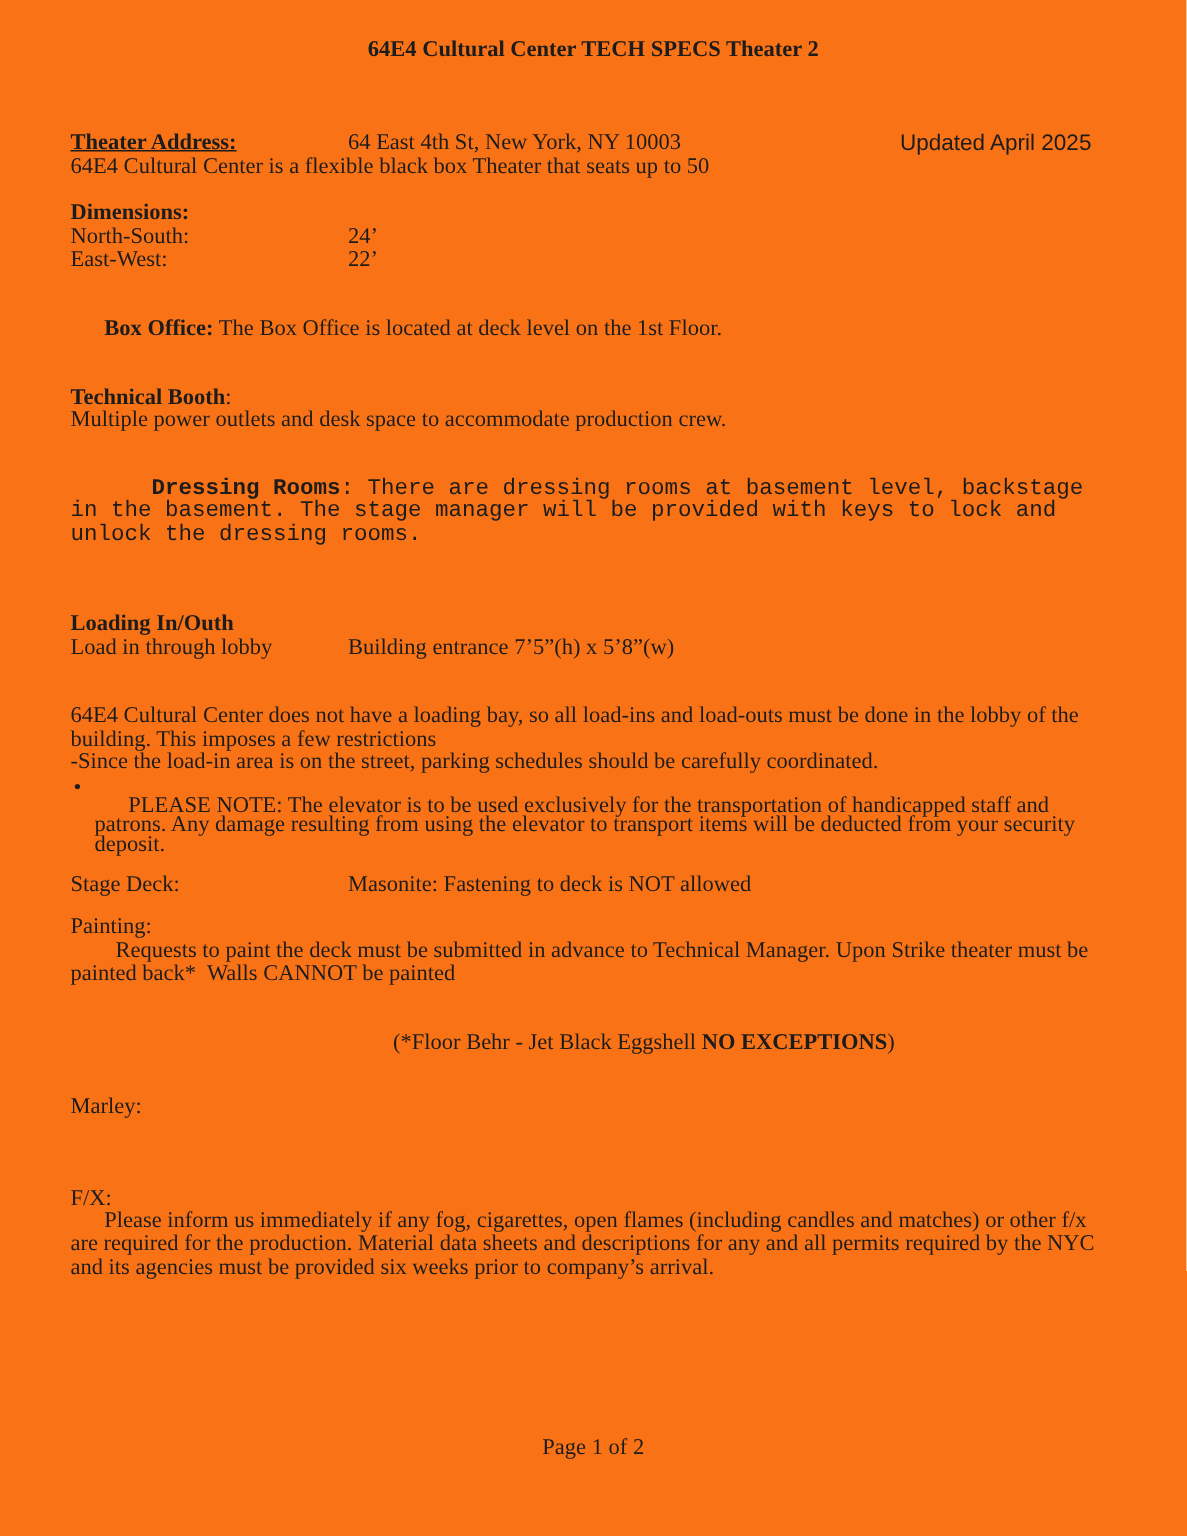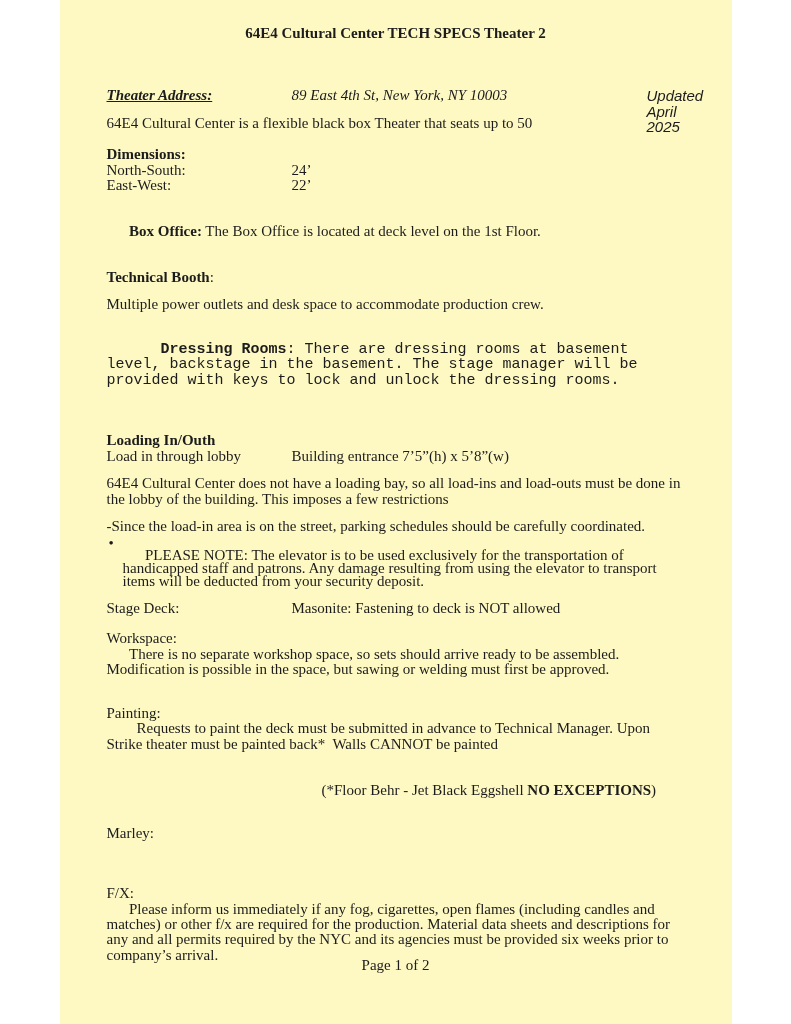--- a/index.html
+++ b/index.html
@@ -1,65 +1,65 @@
 <!DOCTYPE html>
 <html><head>
 <meta charset="utf-8">
 <style>
   html, body { margin:0; padding:0; background:#ffffff; }
   .page {
-    position:relative; width:672px; height:1024px; margin:0 auto;
-    background:#fef9c3; color:#1c1c1c; overflow:hidden;
+    position:relative; width:791px; height:1024px; margin:0 auto;
+    background:#f97316; color:#1c1c1c; overflow:hidden;
     font-family:"Liberation Serif", serif; font-size:15px; line-height:15.4px;
   }
   .content { position:absolute; left:47px; right:47px; top:0; }
   .b { font-weight:bold; }
-  .i { font-style:italic; }
+  .i { }
   .u { text-decoration:underline; }
   .sans { font-family:"Liberation Sans", sans-serif; }
   .title { margin-top:26px; text-align:center; font-weight:bold; }
   .addr-row { position:relative; margin-top:47px; height:15.4px; }
   .addr-row .a-label { position:absolute; left:0; top:0; }
   .addr-row .a-value { position:absolute; left:185px; top:0; }
-  .addr-row .a-updated { position:absolute; left:540px; top:0; }
-  .para { white-space:pre-wrap;margin-top:12px; }
+  .addr-row .a-updated { position:absolute; left:553px; top:0; }
+  .para { white-space:pre-wrap; }
   .tabbed { position:relative; text-indent:185px; white-space:pre-wrap; }
   .tabbed .lbl { position:absolute; left:0; top:0; text-indent:0; }
   .row .cell-l { display:inline-block; width:185px; }
   .indent-line { margin-left:185px; white-space:pre-wrap; }
   .bullet { position:relative; padding-left:16px; line-height:12.9px; white-space:pre-wrap; }
   .bullet .dot { position:absolute; left:2px; top:0; }
   .mt-h-general { margin-top:22px; }
   .mt-dimensions { margin-top:16px; }
   .mt-boxoffice { margin-top:15px; }
   .mt-techbooth { margin-top:15px; }
   .mt-dressing { margin-top:14px;font-family:Liberation Mono, monospace; }
   .mt-loading { margin-top:30px; }
-  .mt-loadpara { margin-top:12px; }
+  .mt-loadpara { margin-top:30px; }
   .mt-notes { margin-top:12px; }
   .mt-bullet { margin-top:2px; }
   .mt-stages { margin-top:10px; }
   .mt-stagedeck { }
   .mt-workspace { margin-top:15px; }
   .mt-painting { margin-top:13px; }
   .mt-marley { margin-top:12px; }
   .mt-fx { margin-top:14px; }
   .footer { position:absolute; left:0; right:0; top:958px; text-align:center; }
 </style>
 </head>
 <body>
 
 <div class="page">
   <div class="content">
 
     <div class="title">64E4 Cultural Center TECH SPECS Theater 2</div>
 
     <div class="addr-row">
       <span class="a-label b i u">Theater Address:</span>
-      <span class="a-value i">89 East 4th St, New York, NY 10003</span>
+      <span class="a-value i">64 East 4th St, New York, NY 10003</span>
       <span class="a-updated sans i">Updated April 2025</span>
     </div>
 
     <div class="para">64E4 Cultural Center is a flexible black box Theater that seats up to 50</div>
 
     <div class="b mt-dimensions">Dimensions:</div>
     <div class="row">
       <span class="cell-l">North-South:</span><span>24’</span>
     </div>
     <div class="row">
@@ -90,23 +90,20 @@
 
     <div class="bullet mt-bullet">
       <span class="dot">•</span><span>PLEASE NOTE: The elevator is to be used exclusively for the transportation of handicapped staff and patrons. Any damage resulting from using the elevator to transport items will be deducted from your security deposit.</span>
     </div>
 
 
     <div class="row mt-stagedeck">
       <span class="cell-l">Stage Deck:</span><span>Masonite: Fastening to deck is NOT allowed</span>
     </div>
 
-    <div class="tabbed mt-workspace">
-      <span class="lbl">Workspace:</span><span>There is no separate workshop space, so sets should arrive ready to be assembled. Modification is possible in the space, but sawing or welding must first be approved.</span>
-    </div>
 
     <div class="mt-painting">
       <div class="tabbed">
         <span class="lbl">Painting:</span><span>Requests to paint the deck must be submitted in advance to Technical Manager. Upon Strike theater must be painted back*  Walls CANNOT be painted</span>
       </div>
       <div class="indent-line">
         <span>(*Floor Behr - Jet Black Eggshell </span><span class="b">NO EXCEPTIONS</span><span>)</span>
       </div>
     </div>
 

